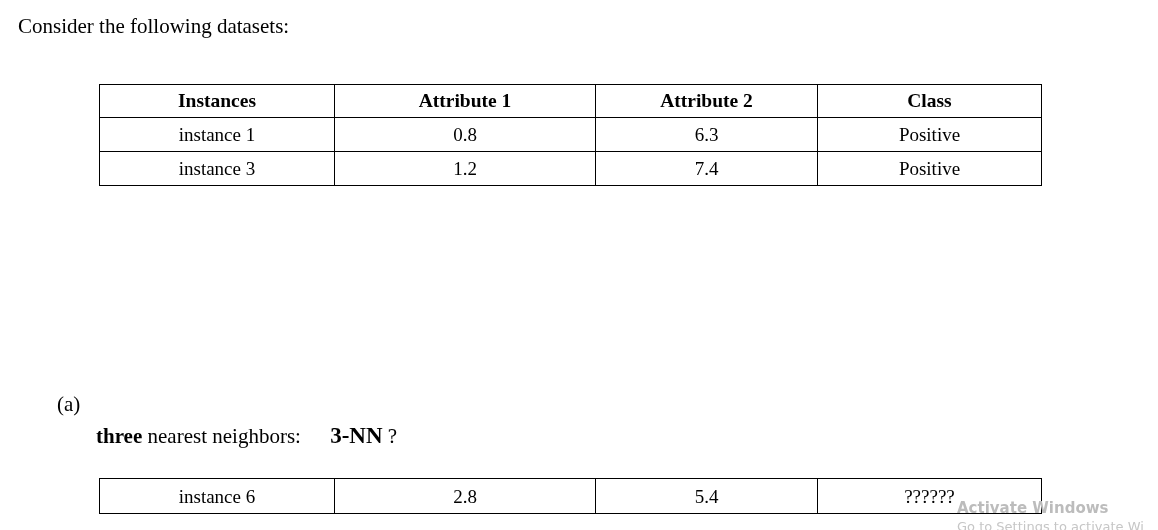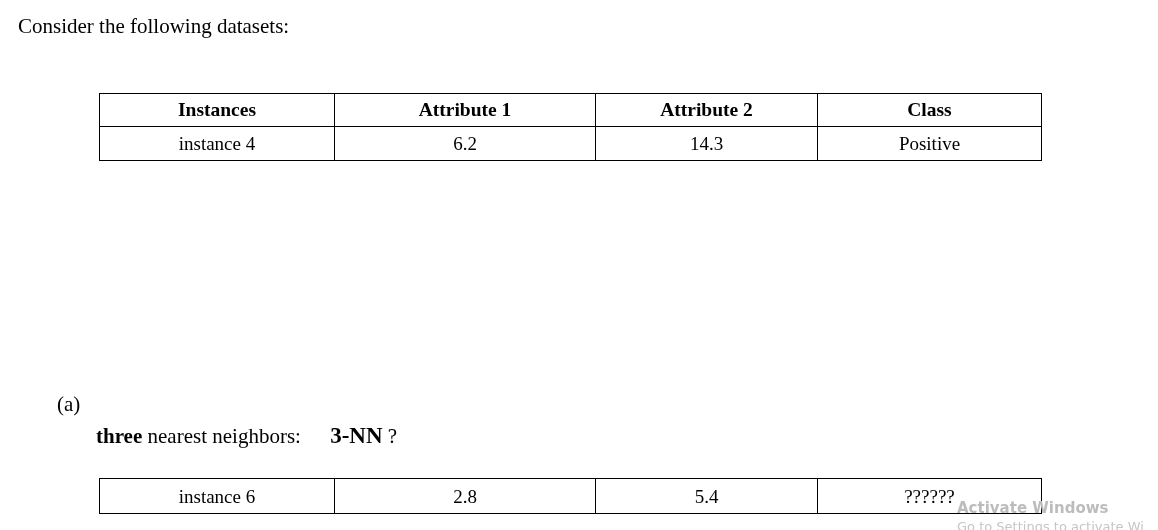--- a/index.html
+++ b/index.html
@@ -25,21 +25,21 @@
     font-size: 21px;
     line-height: 26px;
     white-space: nowrap;
     text-align: right;
   }
 
   
   .datatable {
     position: absolute;
     left: 99px;
-    top: 93px;
+    top: 84px;
     width: 938px;
     border-collapse: collapse;
     table-layout: fixed;
     background: #ffffff;
   }
   .datatable td,
   .datatable th {
     border: 1px solid #000000;
     height: 33px;
     text-align: center;
@@ -141,23 +141,29 @@
   <thead>
     <tr>
       <th class="col-inst">Instances</th>
       <th class="col-a1">Attribute  1</th>
       <th class="col-a2">Attribute  2</th>
       <th class="col-class">Class</th>
     </tr>
   </thead>
   <tbody>
     <tr>
-      <td class="col-inst">instance 4</td>
-      <td class="col-a1">6.2</td>
-      <td class="col-a2">14.3</td>
+      <td class="col-inst">instance 1</td>
+      <td class="col-a1">0.8</td>
+      <td class="col-a2">6.3</td>
+      <td class="col-class">Positive</td>
+    </tr>
+    <tr>
+      <td class="col-inst">instance 3</td>
+      <td class="col-a1">1.2</td>
+      <td class="col-a2">7.4</td>
       <td class="col-class">Positive</td>
     </tr>
   </tbody>
 </table>
 
 <div class="question">
   <span class="q-marker">(a)</span>
   <div class="q-body"><br><span class="q-bold">three</span><span> nearest neighbors: </span><span class="q-knn">3-NN</span><span> ?</span></div>
 </div>
 

